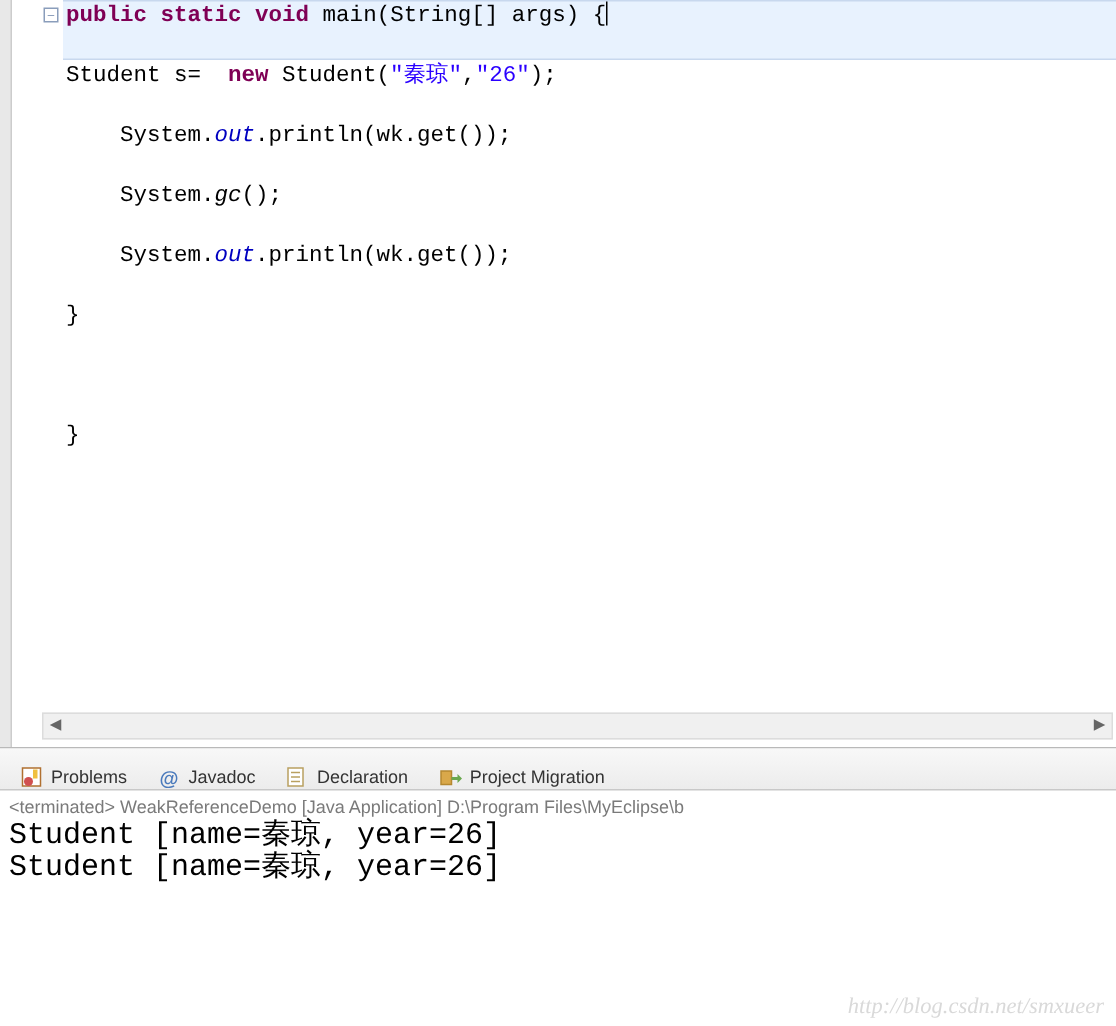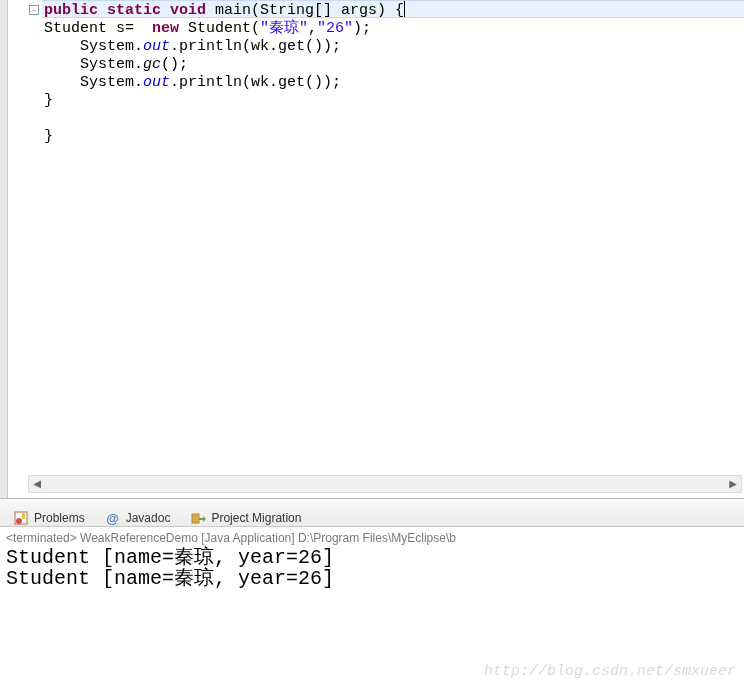--- a/index.html
+++ b/index.html
@@ -55,21 +55,21 @@
       font-family: Consolas, "Courier New", monospace;
       font-size: 15px;
       line-height: 22px;
       padding: 0;
       position: relative;
       overflow: hidden;
     }
     .line {
       white-space: pre;
       padding-left: 2px;
-      height: 18px;
+      height: 40px;
     }
     .line.current {
       background: #e8f2fe;
       box-shadow: inset 0 1px 0 #c8d8ee, inset 0 -1px 0 #c8d8ee;
     }
     .k-public, .k-static, .k-void, .k-new { color: #7f0055; font-weight: bold; }
     .str { color: #2a00ff; }
     .italic-static { font-style: italic; color: #0000c0; text-align: right; }
     .cursor {
       display: inline-block;
@@ -152,21 +152,21 @@
       line-height: 21px;
       color: #000;
       white-space: pre;
     }
     .watermark {
       position: absolute;
       right: 8px;
       bottom: 4px;
       color: #d9d9d9;
       font-size: 15px;
-      font-family: Liberation Mono, monospace;
+      font-family: Liberation Serif, serif;
       font-style: italic;
       pointer-events: none;
     }
     .icon-problems svg, .icon-javadoc svg, .icon-decl svg, .icon-console svg, .icon-migration svg { display: block; }
   </style>
 </head>
 <body>
 
 <div class="editor-container">
   <div class="vruler"></div>
@@ -202,20 +202,31 @@
             <rect x="9" y="3" width="3" height="6" fill="#f0c040"></rect>
           </svg>
       </span>
       <span>Problems</span>
     </div>
     <div class="tab">
       <span class="icon" style="color:#4a7abc;font-weight:bold;font-size:13px;">@</span>
       <span>Javadoc</span>
     </div>
     <div class="tab">
+      <span class="icon icon-decl">
+        <svg width="16" height="16">
+            <rect x="2" y="2" width="10" height="12" fill="#fff" stroke="#b9a060"></rect>
+            <line x1="4" y1="5" x2="10" y2="5" stroke="#b9a060"></line>
+            <line x1="4" y1="8" x2="10" y2="8" stroke="#b9a060"></line>
+            <line x1="4" y1="11" x2="10" y2="11" stroke="#b9a060"></line>
+          </svg>
+      </span>
+      <span>Declaration</span>
+    </div>
+    <div class="tab">
       <span class="icon icon-migration">
         <svg width="16" height="16">
             <rect x="2" y="4" width="7" height="9" fill="#d9a84a" stroke="#b58830"></rect>
             <path d="M9 8 L13 8 L13 6 L16 9 L13 12 L13 10 L9 10 Z" fill="#6aa84f"></path>
           </svg>
       </span>
       <span>Project Migration</span>
     </div>
   </div>
   <div class="console-header">&lt;terminated&gt; WeakReferenceDemo [Java Application] D:\Program Files\MyEclipse\b</div>

